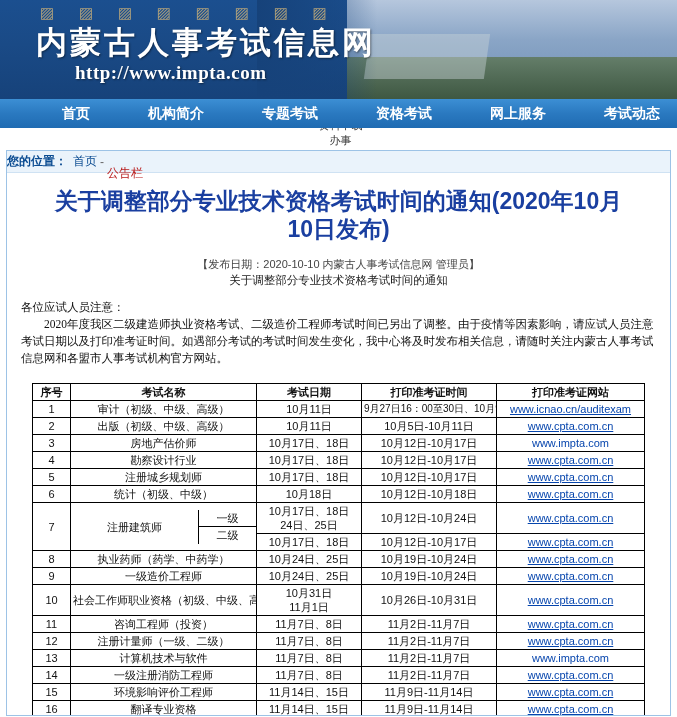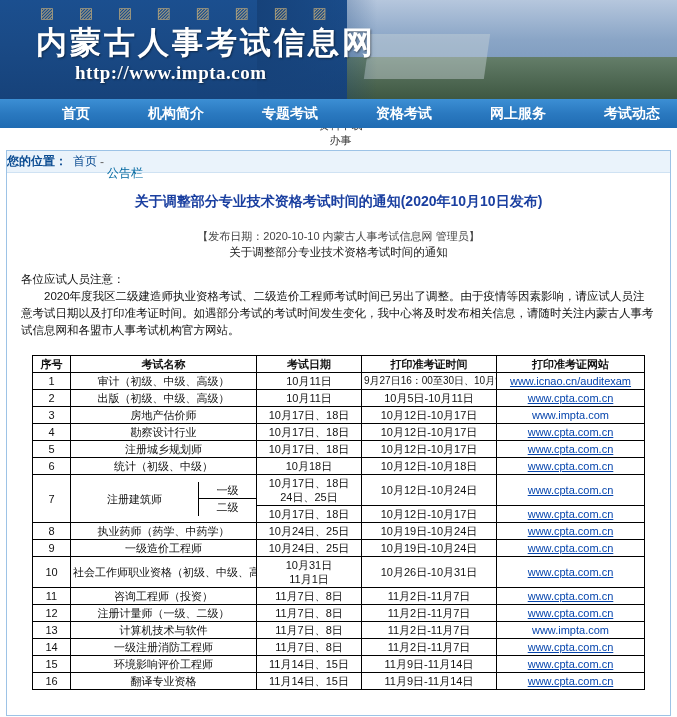--- a/index.html
+++ b/index.html
@@ -99,27 +99,27 @@
   .crumb-bar {
     height: 22px;
     background: #eaf3fb;
     border-bottom: 1px solid #cfe2f3;
     display: flex; align-items: center;
     font-size: 12px; color: #333;
   }
   .crumb-label { color: #0a4b91; font-weight: bold; }
   .crumb-link { color: #0a4b91; margin-left: 6px; cursor: pointer; }
   .crumb-sep { margin: 0 3px; color: #666; }
-  .crumb-cur { color: #0369a1; cursor: pointer; margin-top: 24px; }
+  .crumb-cur { color: #b91c1c; cursor: pointer; margin-top: 24px; }
 
   .doc-title {
     text-align: center;
     color: #1a3fa0;
     font-weight: bold;
-    font-size: 14px;
+    font-size: 23px;
     line-height: 28px;
     margin: 14px 40px 4px 40px;
   }
   .doc-meta {
     text-align: center;
     font-size: 11px;
     color: #444;
     margin-top: 14px;
   }
   .doc-sub {
@@ -128,21 +128,21 @@
     color: #222;
     line-height: 17px;
   }
   .doc-body {
     margin: 10px 14px 16px 14px;
     font-size: 11.5px;
     color: #111;
     line-height: 17px;
   }
   .doc-body p { margin: 0; }
-  .indent { text-indent: 2em; }
+  .indent { text-indent: 2em; font-family: Liberation Serif, serif; }
 
   
   table.main {
     margin: 10px auto 0 auto;
     border-collapse: collapse;
     width: 612px;
     font-size: 11px;
     color: #111;
     table-layout: fixed;
   }

